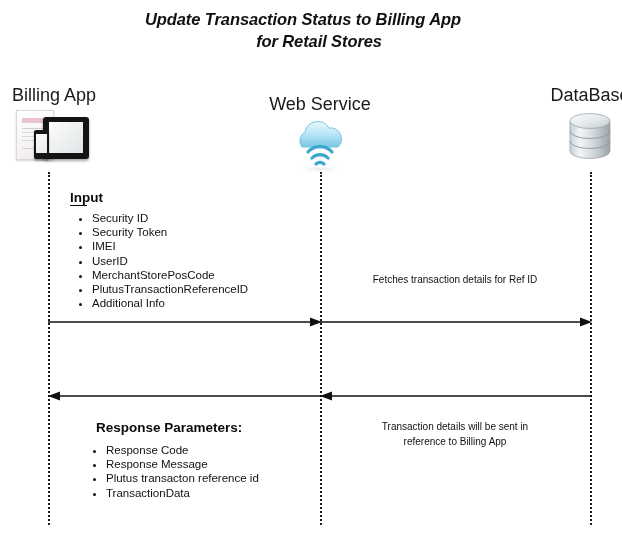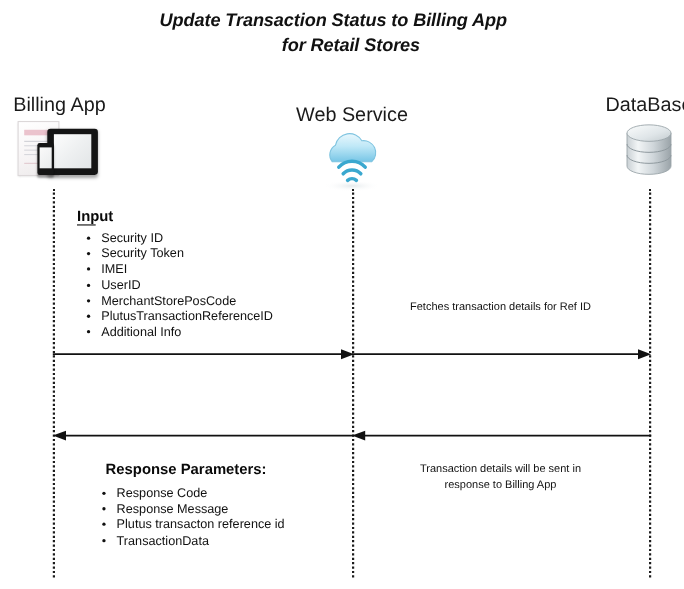--- a/index.html
+++ b/index.html
@@ -302,14 +302,14 @@
     <li>Response Message</li>
     <li>Plutus transacton reference id</li>
     <li>TransactionData</li>
   </ul>
 </div>
 
 <div class="note" id="note-fetch">Fetches transaction details for Ref ID</div>
 
 <div class="note" id="note-response">
   <span>Transaction details will be sent in</span><br>
-  <span>response to Billing App</span>
+  <span>reference to Billing App</span>
 </div>
 
 </body></html>

